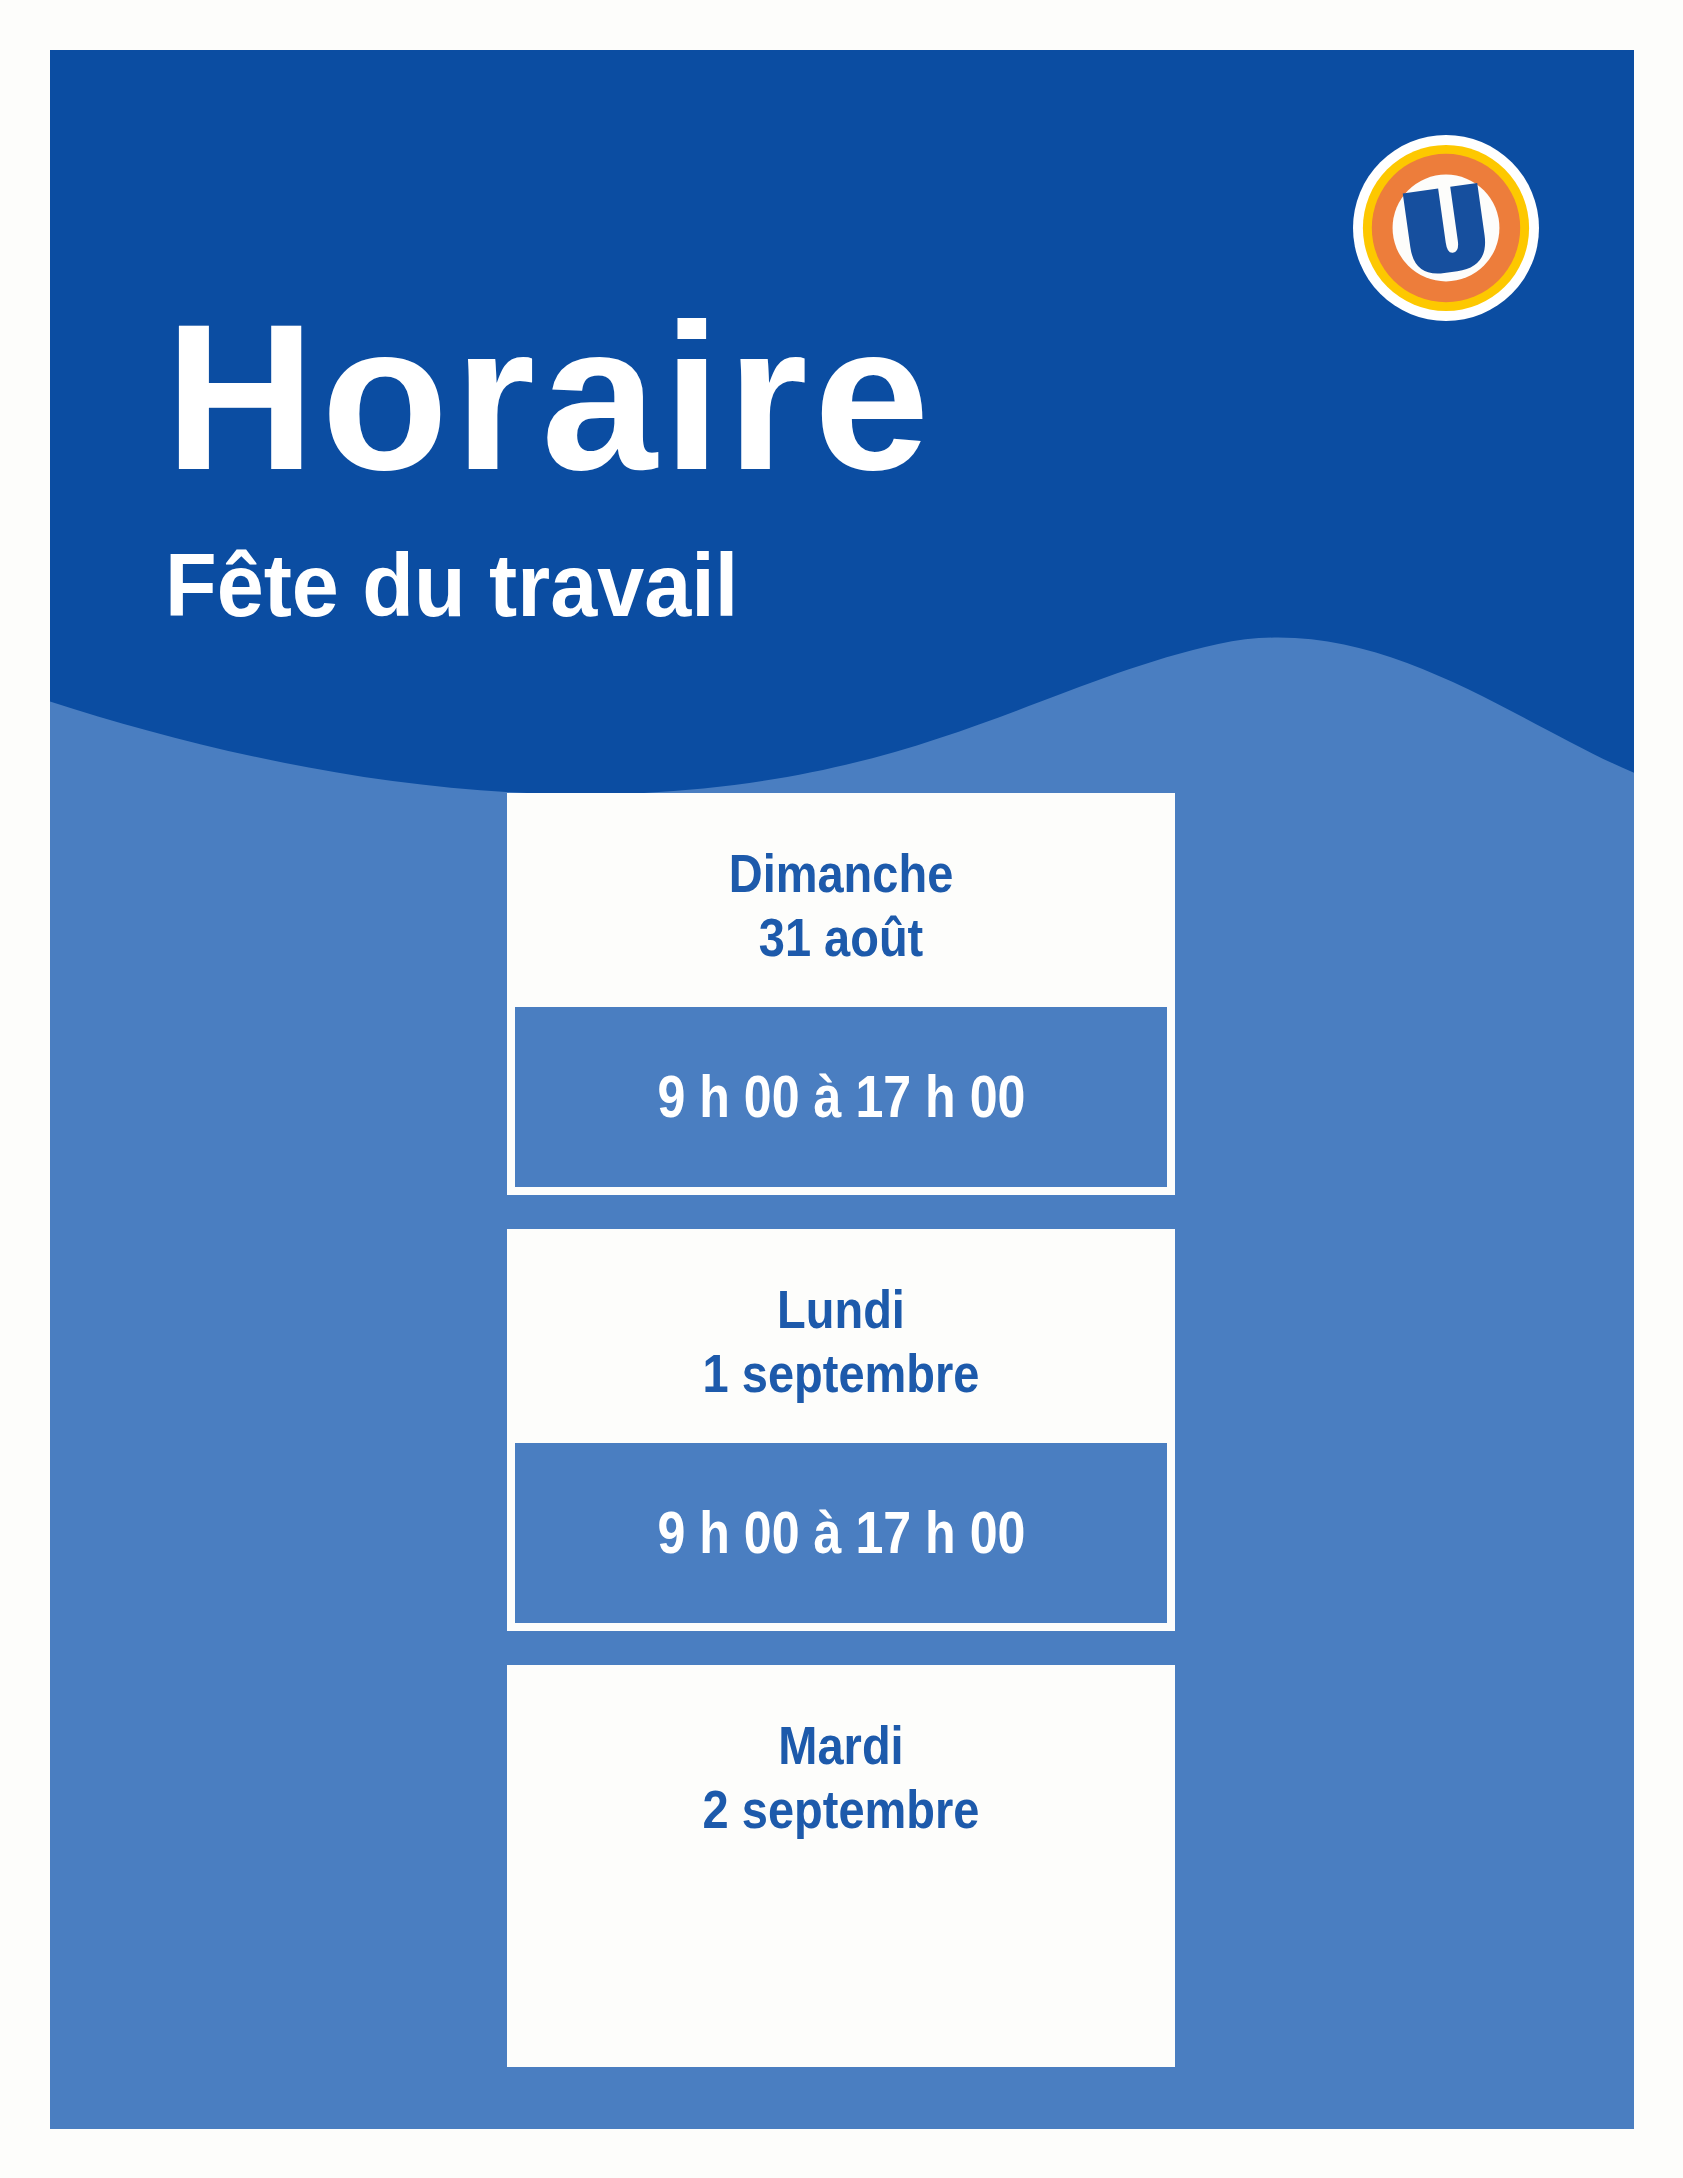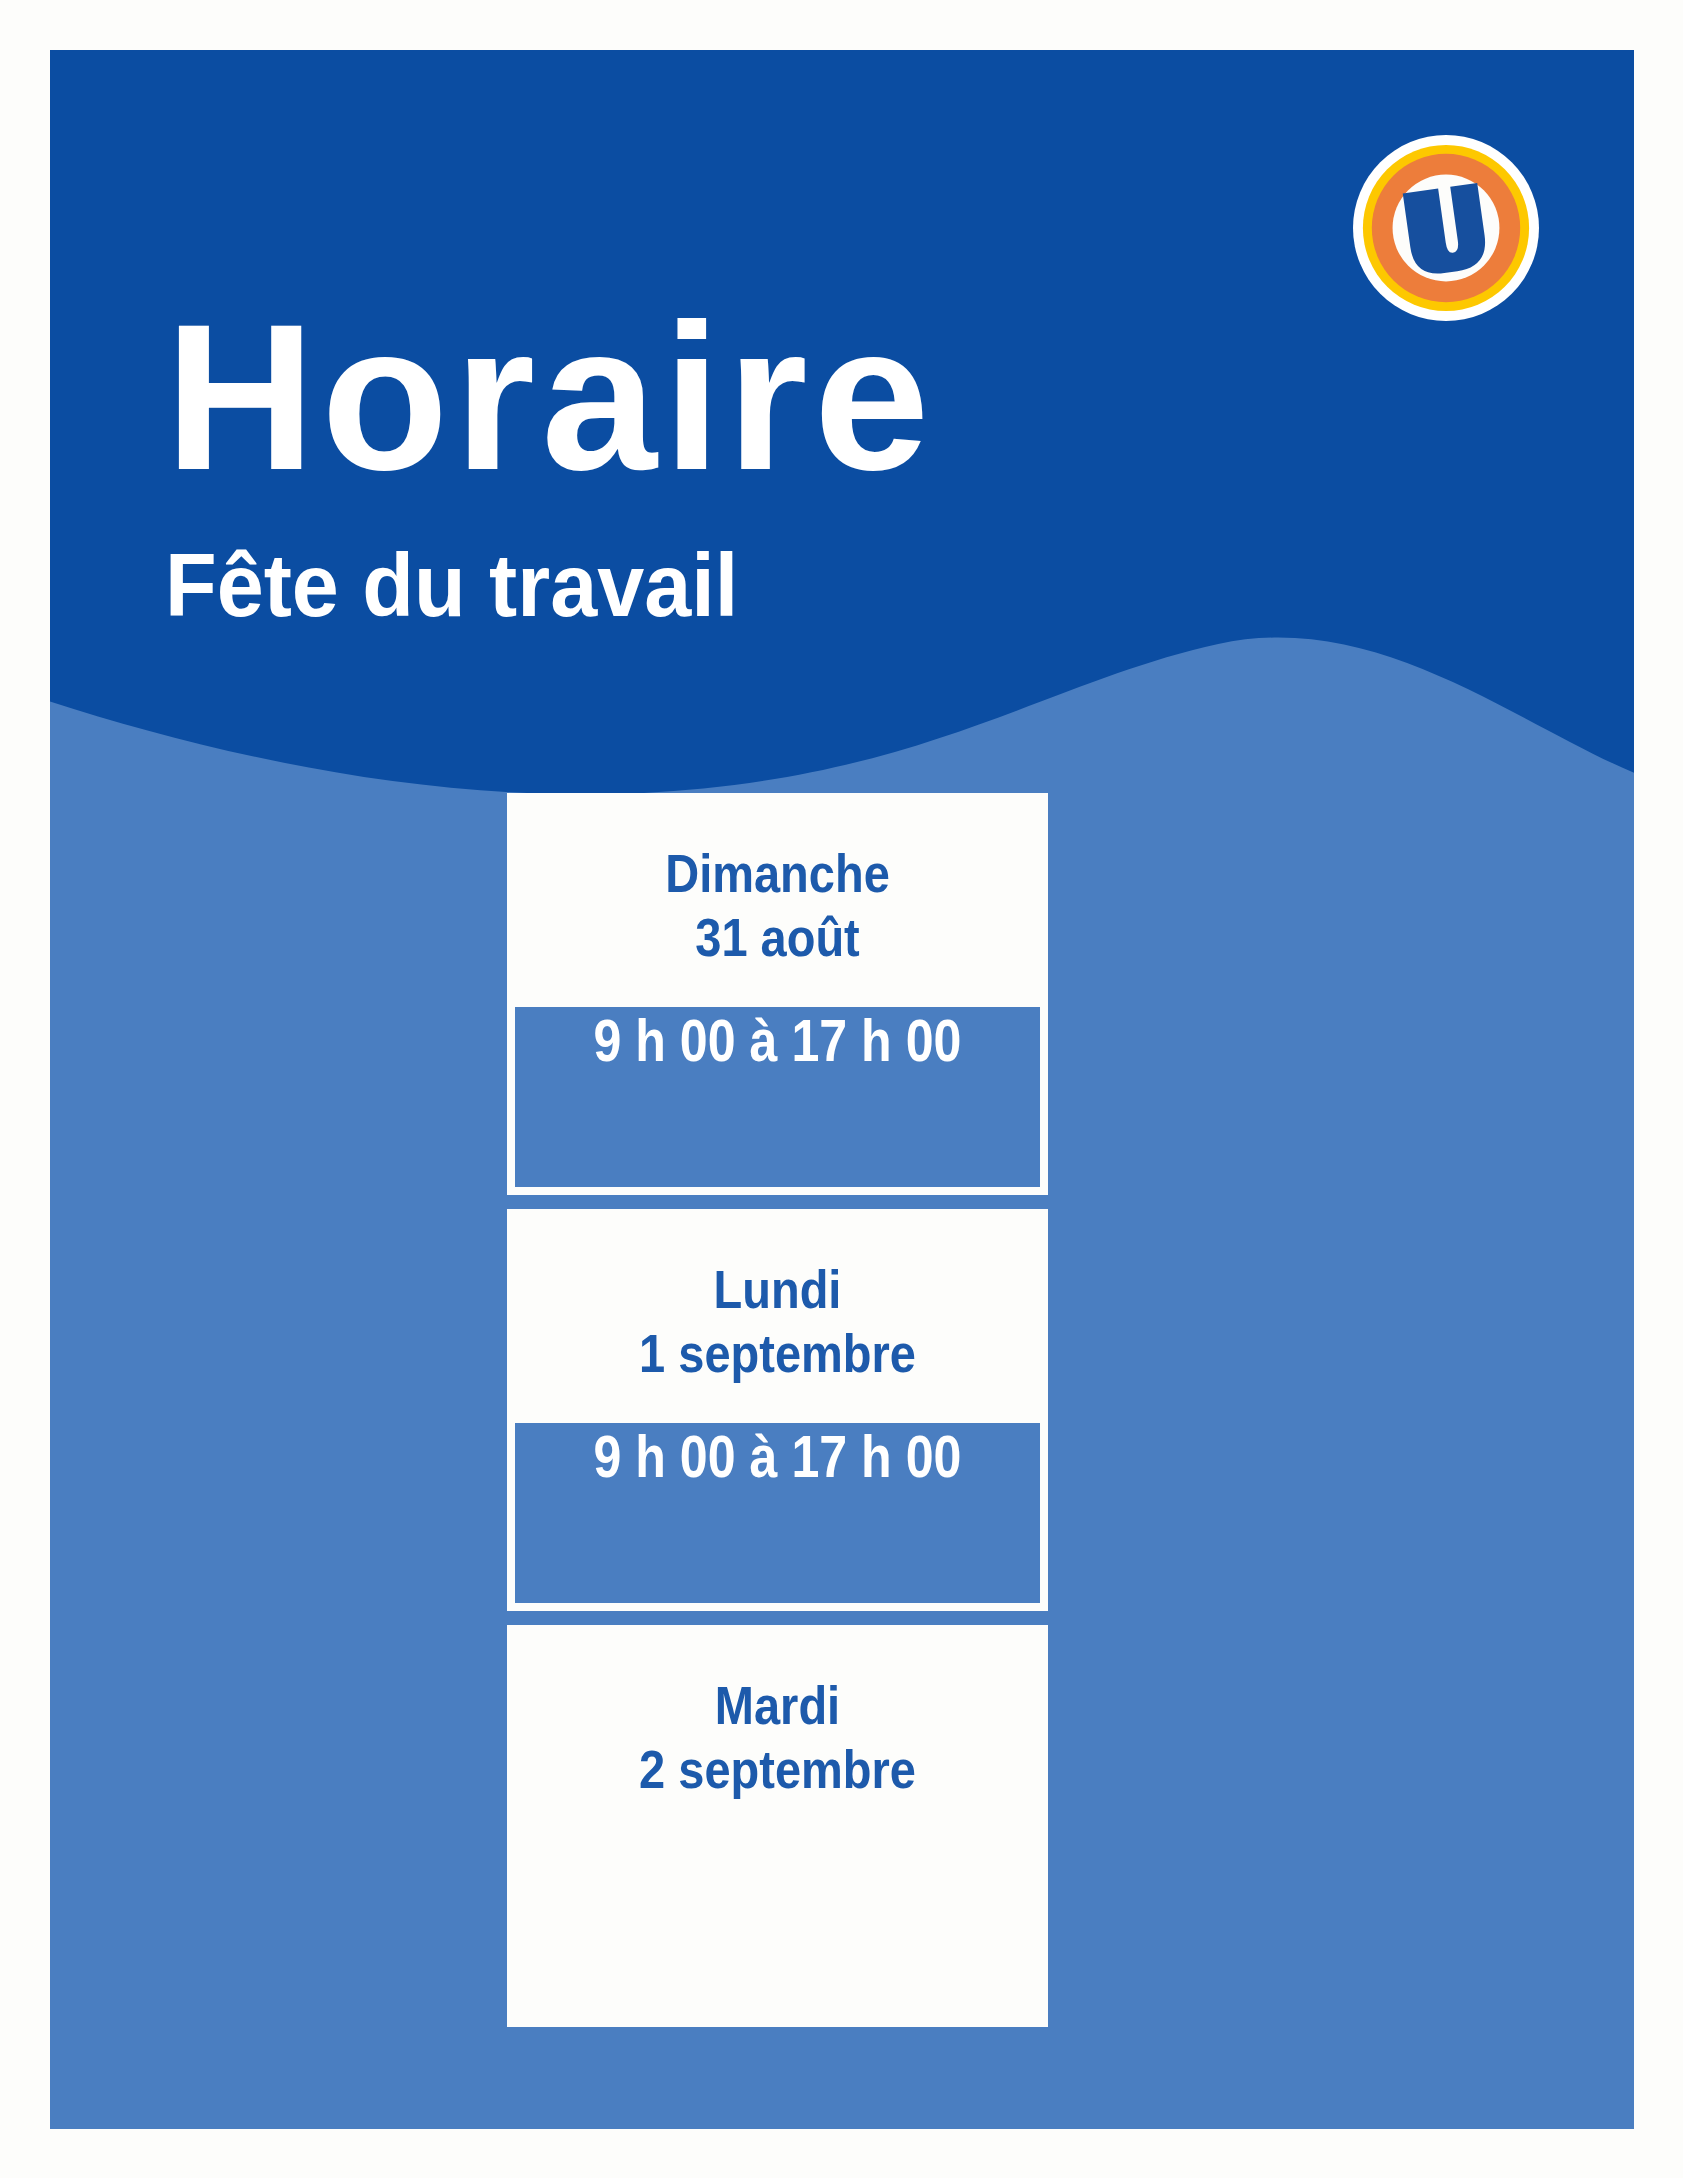--- a/index.html
+++ b/index.html
@@ -20,35 +20,35 @@
     white-space:nowrap;
   }
   .subtitle{
     position:absolute;left:115px;top:491px;margin:0;
     font-weight:700;font-size:89px;line-height:1;color:#FFFFFF;
     transform:scaleX(0.95);transform-origin:left center;white-space:nowrap;
   }
   .logo{position:absolute;left:1303px;top:85px;width:186px;height:186px;}
   .cards{position:absolute;left:457px;top:743px;width:668px;}
   .card{
-    position:relative;width:541px;height:402px;margin-bottom:14px;
+    position:relative;width:668px;height:402px;margin-bottom:34px;
     background:var(--frame_white,#FDFDFB);
   }
   .card-day{
     position:absolute;left:0;top:0;width:100%;height:214px;
     display:flex;flex-direction:column;justify-content:center;align-items:center;
     padding-top:10px;box-sizing:border-box;
     font-weight:700;font-size:54px;line-height:64px;
     color:var(--text_blue,#1D5AAB);text-align:center;
     transform:scaleX(0.87);white-space:nowrap;
   }
   .card-hours{
     position:absolute;left:8px;right:8px;bottom:8px;height:180px;
     background:var(--light_blue,#4A7EC1);
-    display:flex;justify-content:center;align-items:flex-start;
+    display:flex;justify-content:center;align-items:center;
   }
   .hours{
     font-weight:700;font-size:59px;color:#FFFFFF;
     transform:scaleX(0.85);white-space:nowrap;
   }
 </style>
 </head>
 <body>
 
 <div class="poster">

